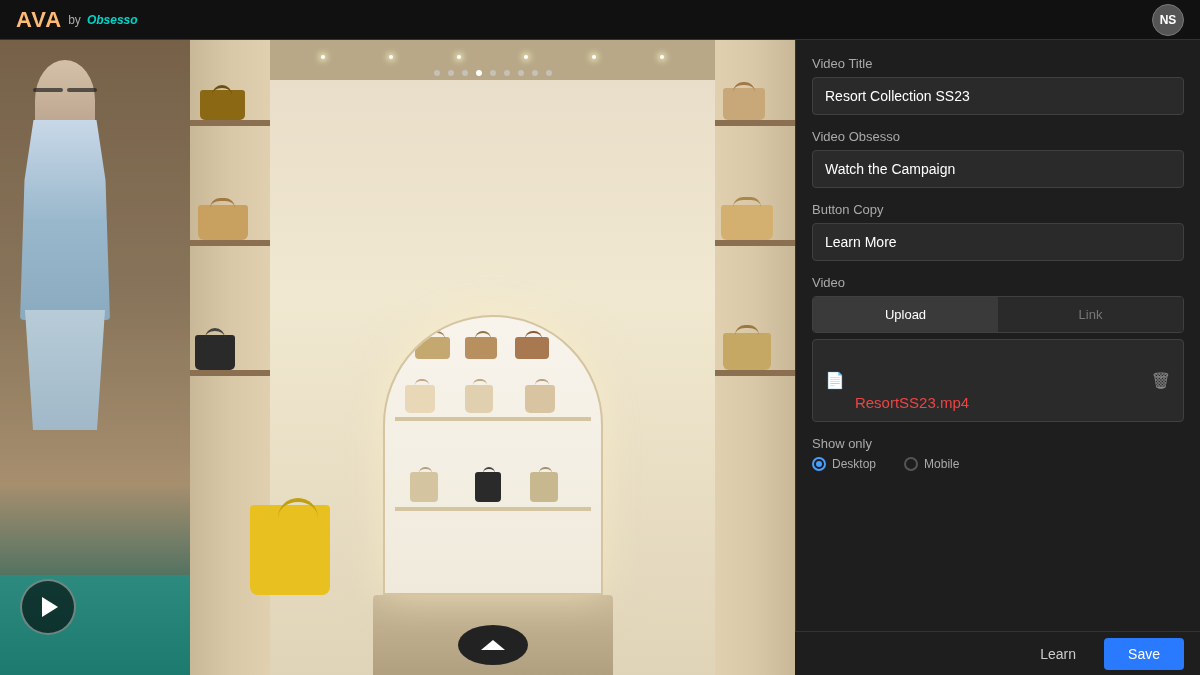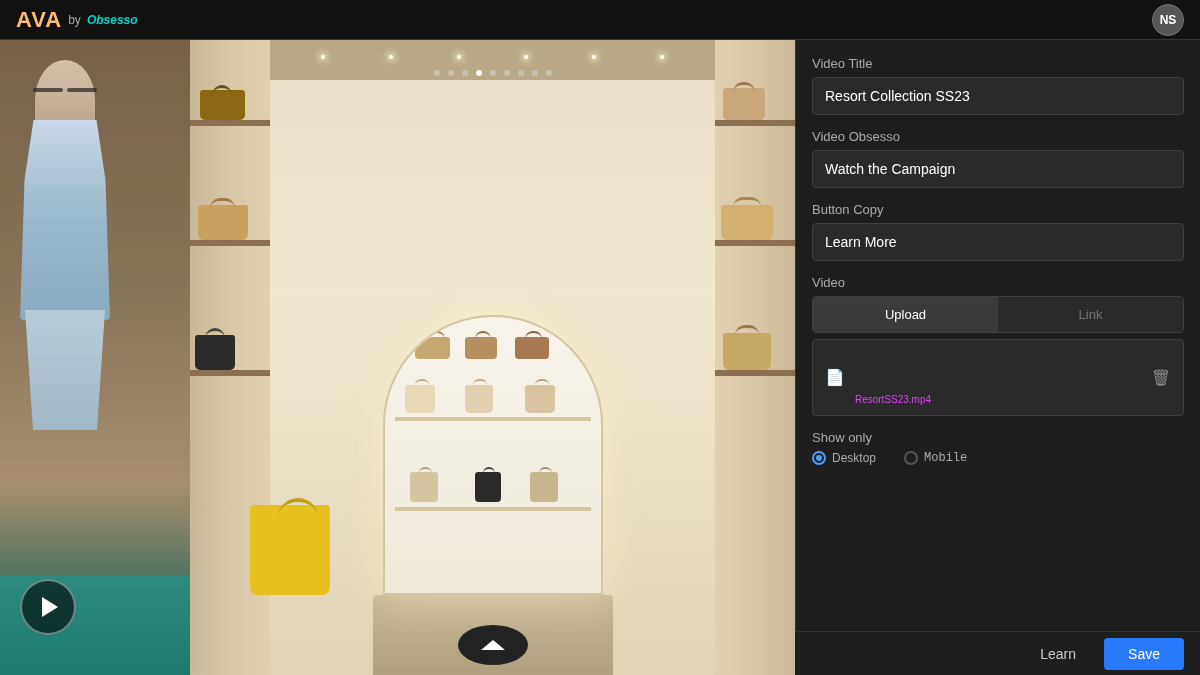--- a/index.html
+++ b/index.html
@@ -276,22 +276,22 @@
       border-radius: 4px;
       padding: 10px 12px;
       gap: 10px;
     }
     .file-icon {
       color: #aaa;
       font-size: 16px;
     }
     .file-name {
       flex: 1;
-      font-size: 10px;
-      color: #d946ef;
+      font-size: 15px;
+      color: #ef4444;
       margin-top: 44px;
     }
     .file-delete {
       color: #888;
       font-size: 16px;
       cursor: pointer;
     }
 
     
     .show-only-row {
@@ -542,21 +542,21 @@
       </div>
     </div>
 
     <div class="field-group">
       <label class="field-label">Show only</label>
       <div class="show-only-row">
         <div class="radio-option">
           <div class="radio-dot selected"></div>
           <span>Desktop</span>
         </div>
-        <div class="radio-option" style="margin-left:16px;font-family:Liberation Mono, monospace;">
+        <div class="radio-option" style="margin-left:16px;">
           <div class="radio-dot"></div>
           <span>Mobile</span>
         </div>
       </div>
     </div>
 
   </div>
 
 </div>
 

